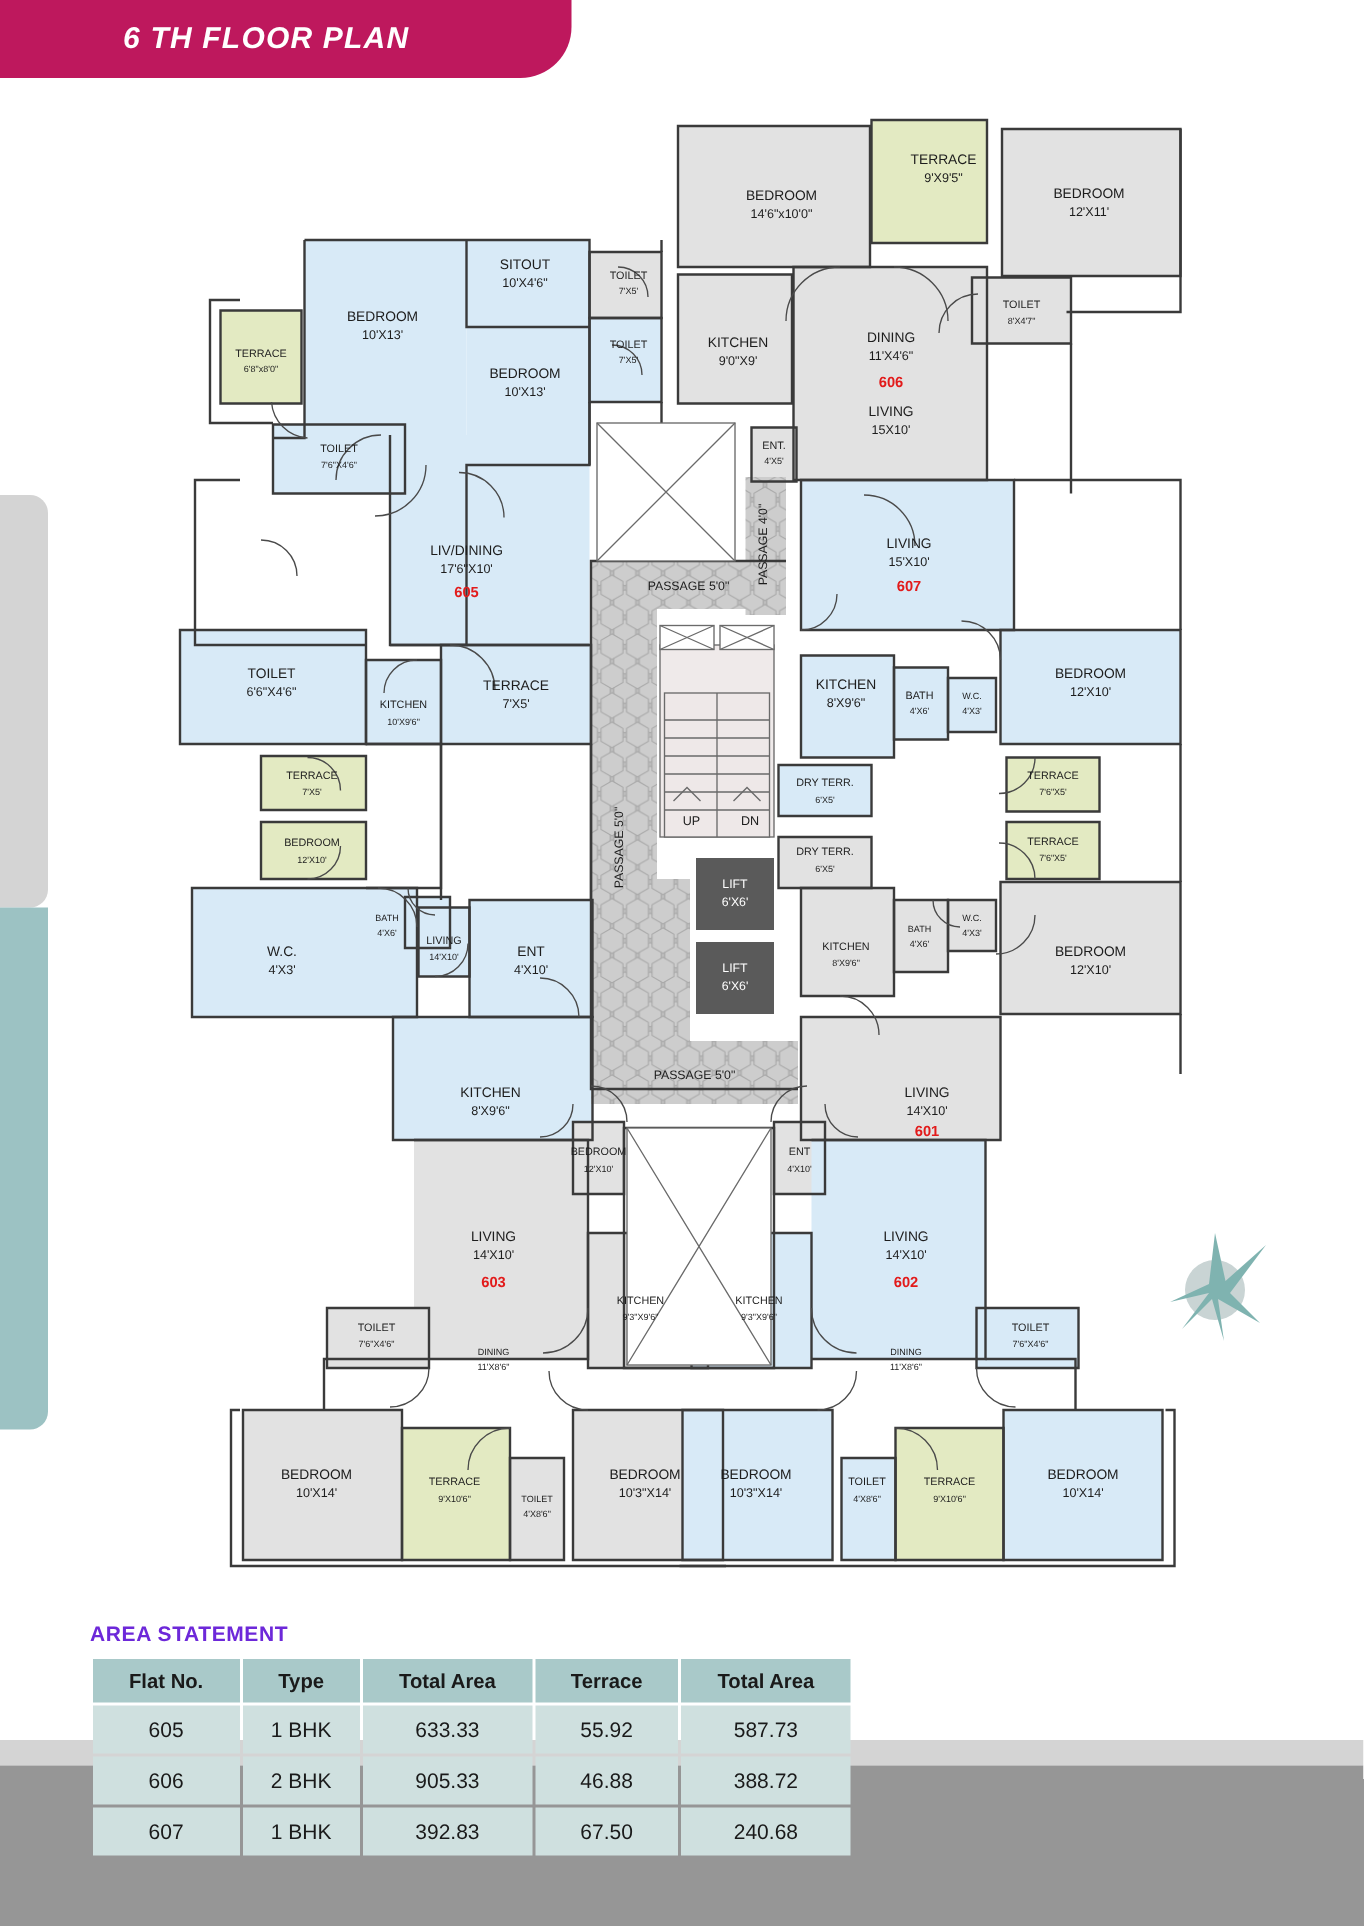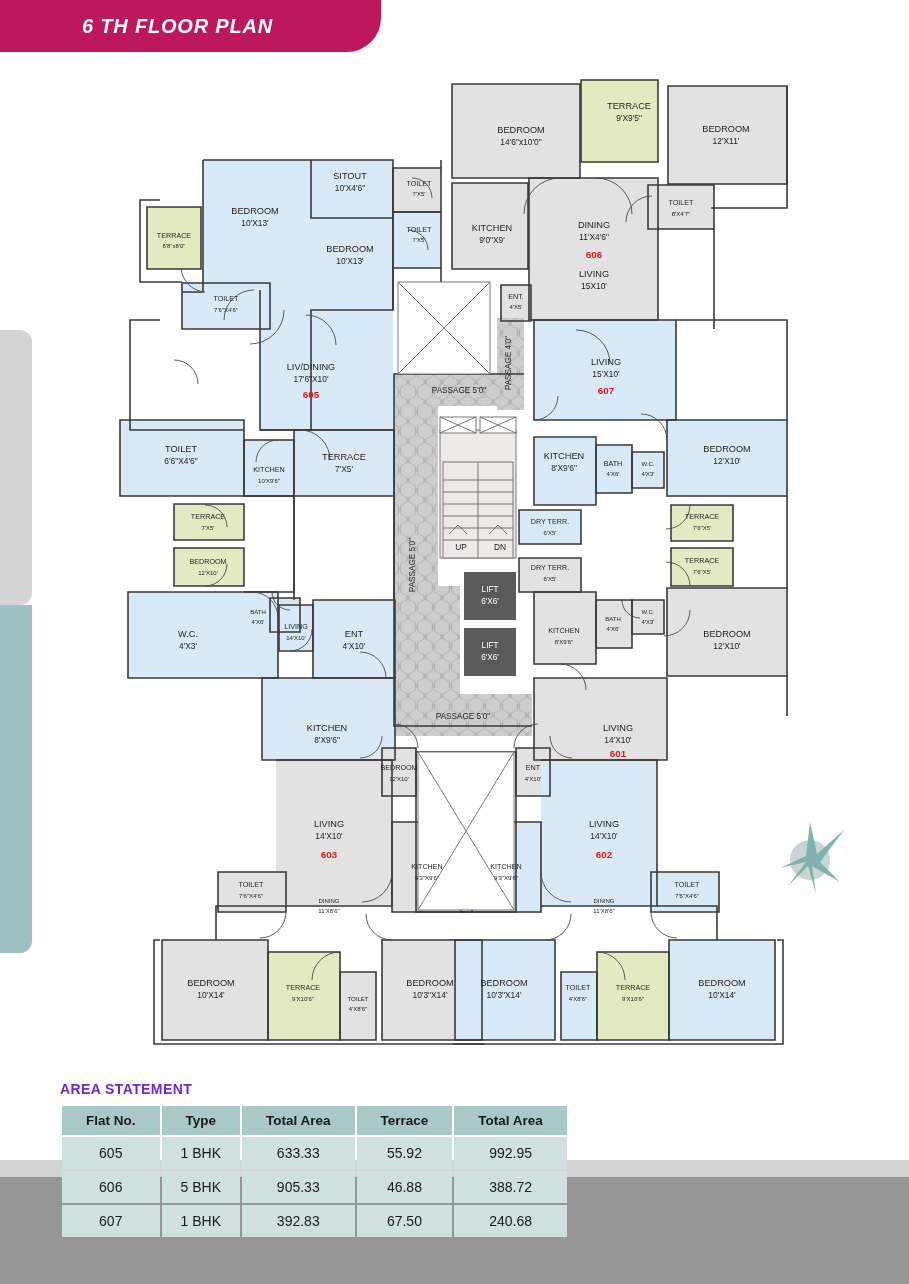--- a/index.html
+++ b/index.html
@@ -479,25 +479,25 @@
         <th>Terrace</th>
         <th>Total Area</th>
       </tr>
     </thead>
     <tbody>
       <tr>
         <td>605</td>
         <td>1 BHK</td>
         <td>633.33</td>
         <td>55.92</td>
-        <td>992.95</td>
+        <td>587.73</td>
       </tr>
       <tr>
         <td>606</td>
-        <td>5 BHK</td>
+        <td>2 BHK</td>
         <td>905.33</td>
         <td>46.88</td>
         <td>388.72</td>
       </tr>
       <tr>
         <td>607</td>
         <td>1 BHK</td>
         <td>392.83</td>
         <td>67.50</td>
         <td>240.68</td>

